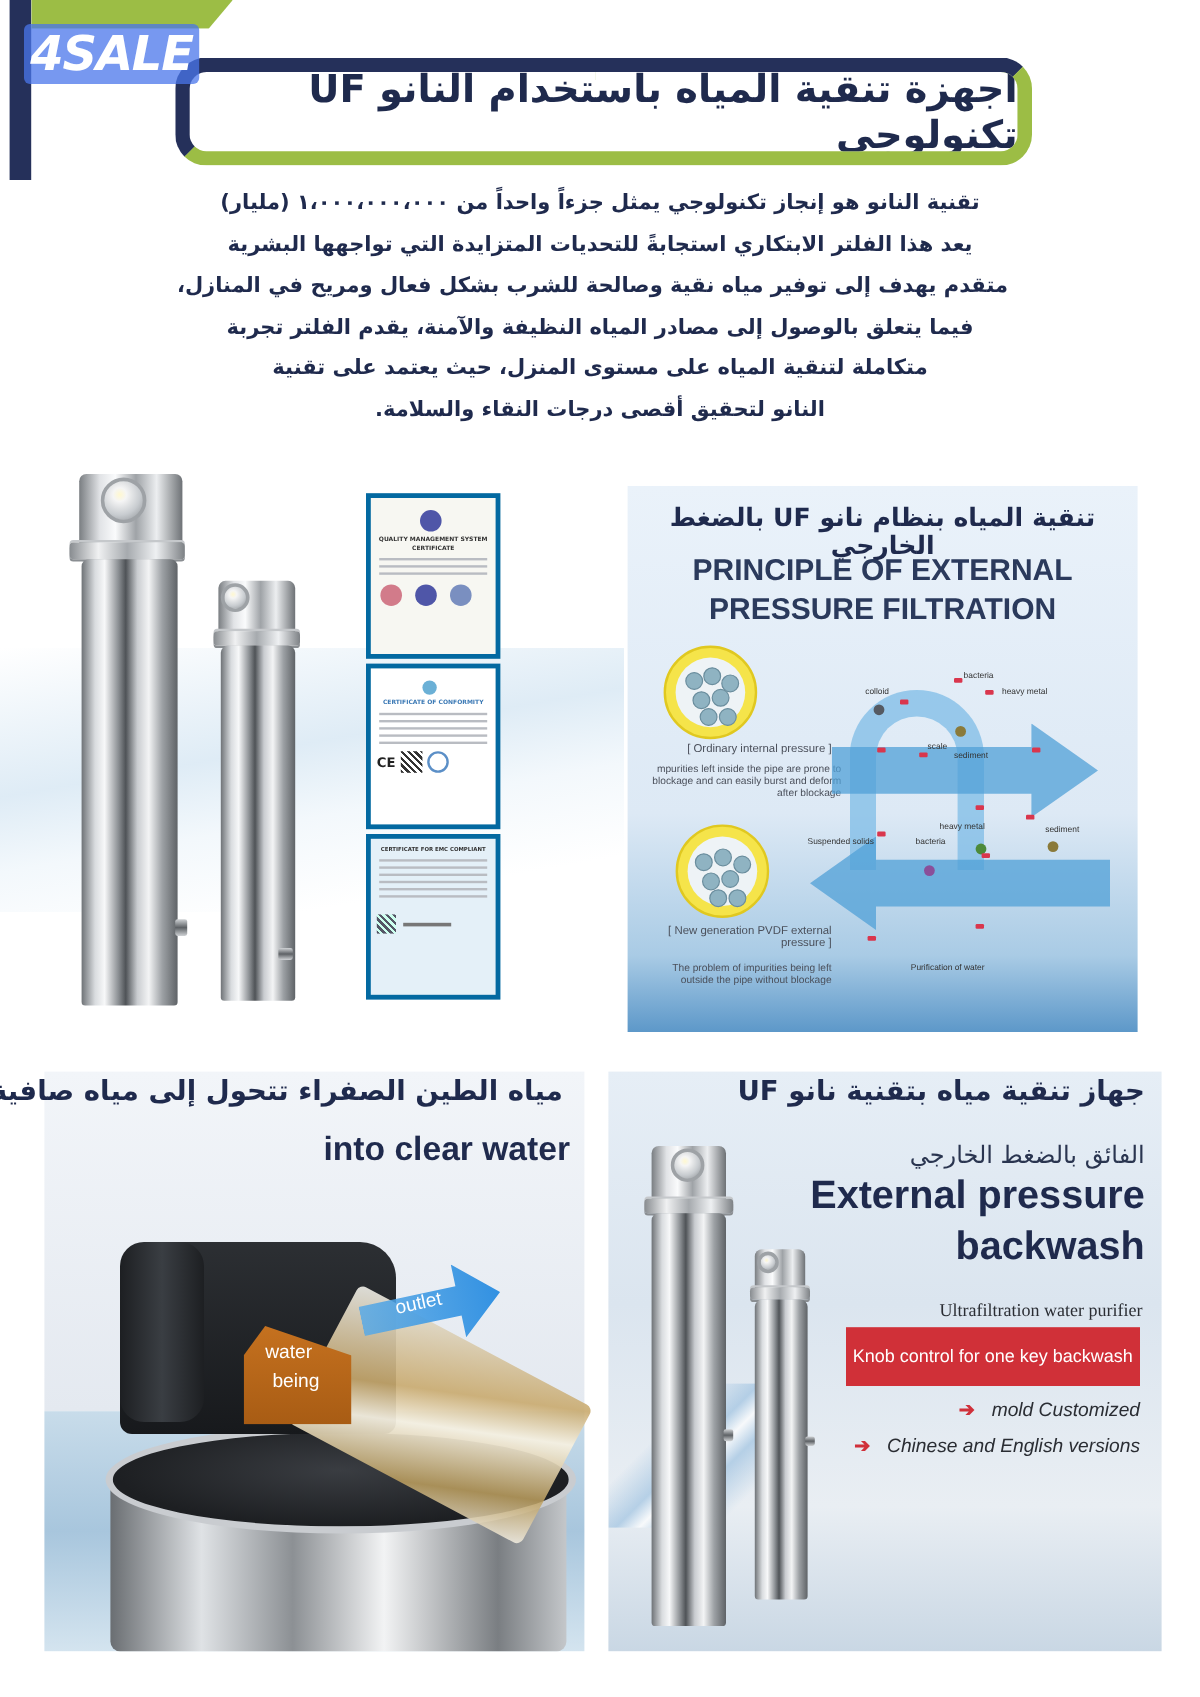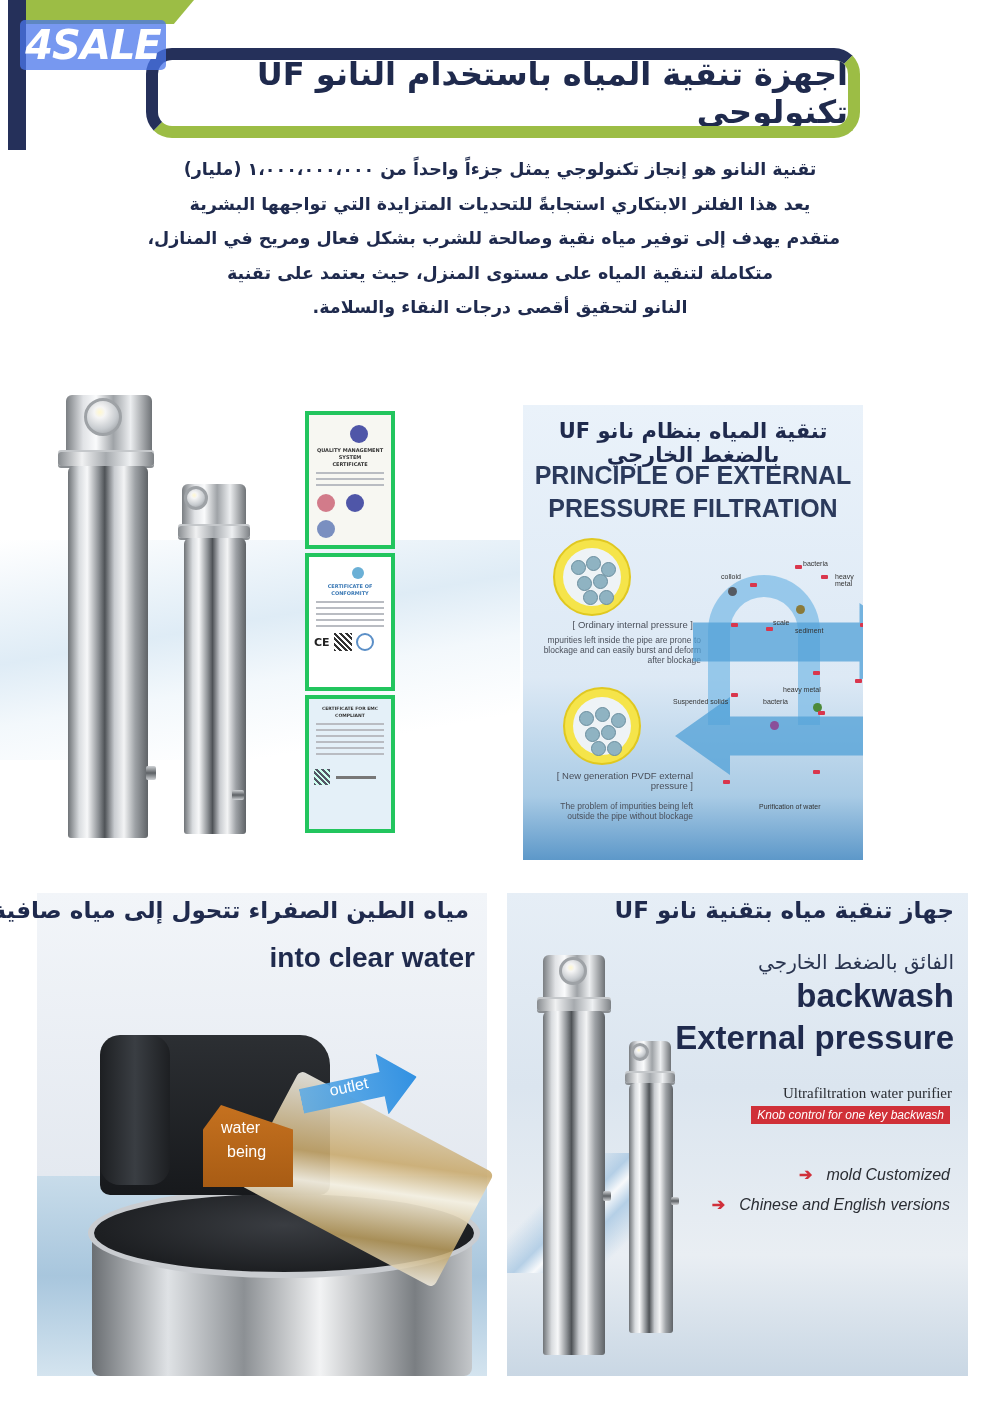--- a/index.html
+++ b/index.html
@@ -36,26 +36,26 @@
               background: linear-gradient(90deg, #6f7377 0%, #d9dcdf 14%, #f7f8f9 24%, #8e9296 38%, #4f5357 46%, #c9ccd0 58%, #f3f4f5 70%, #9da1a5 84%, #5f6367 100%); }
   .cap { position: absolute; border-radius: 6px 6px 2px 2px;
          background: linear-gradient(90deg, #7a7e82 0%, #e1e3e6 20%, #fafbfc 35%, #9fa3a7 55%, #eceef0 75%, #6e7276 100%); }
   .collar { position: absolute; border-radius: 3px;
             background: linear-gradient(90deg, #888c90 0%, #f0f1f2 25%, #a6aaae 50%, #eef0f2 75%, #7d8185 100%);
             box-shadow: 0 2px 0 #8a8e92, 0 -2px 0 #c5c8cb; }
   .knob { position: absolute; border-radius: 50%; border: 3px solid #9ea2a6;
           background: radial-gradient(circle at 40% 35%, #fff8d0 0%, #f5f5f5 20%, #c8ccd0 60%, #8a8e92 100%); }
   .port { position: absolute; background: linear-gradient(180deg, #d0d3d6, #5d6165, #d0d3d6); border-radius: 2px; }
 
-  .cert { position: absolute; left: 305px; width: 90px; border: 4px solid #22c55e; background: #f7f7f2; padding: 6px 5px; }
+  .cert { position: absolute; left: 305px; width: 112px; border: 4px solid #0369a1; background: #f7f7f2; padding: 6px 5px; }
   .cert .c-head { font-size: 5px; font-weight: bold; text-align: center; color: #333; line-height: 7px; }
   .cert .c-line { height: 2px; background: #b9bcc2; margin: 4px 2px; }
   .cert .c-seal { width: 18px; height: 18px; border-radius: 50%; display: inline-block; margin: 4px 3px 0; }
 
-  .diagram { position: absolute; left: 523px; top: 405px; width: 340px; height: 455px;
+  .diagram { position: absolute; left: 523px; top: 405px; width: 425px; height: 455px;
              background: linear-gradient(180deg, #eaf2fa 0%, #dde9f5 60%, #a9cbe5 86%, #5d98c9 100%); overflow: hidden; }
   .diagram .d-ar { position: absolute; top: 14px; width: 100%; direction: rtl; text-align: center; font-weight: bold; font-size: 21px; color: #1f2a4d; }
   .diagram .d-en { position: absolute; top: 54px; width: 100%; text-align: center; font-family: "Liberation Sans", sans-serif; font-weight: bold;
                    font-size: 25px; line-height: 33px; color: #2b3a5c; }
   .d-small { position: absolute; font-family: Liberation Sans, sans-serif; font-size: 8.5px; color: #4a4f5a; line-height: 10px; text-align: right; }
   .d-label { position: absolute; font-family: "Liberation Sans", sans-serif; font-size: 7px; color: #333; }
   .circle-fig { position: absolute; width: 78px; height: 78px; border-radius: 50%; background: #f5e44a; border: 2px solid #e0c820; overflow: hidden; }
   .circle-fig .inner { position: absolute; inset: 8px; border-radius: 50%; background: #eef3f6; }
   .ball { position: absolute; width: 15px; height: 15px; border-radius: 50%; background: #8fb3c2; border: 1px solid #6b8e9e; }
   .flow-arrow { position: absolute; background: rgba(80,160,215,0.75); }
@@ -91,21 +91,21 @@
                  clip-path: polygon(20% 0, 100% 30%, 100% 100%, 0 100%, 0 30%); }
 
   .panel-right { position: absolute; left: 507px; top: 893px; width: 461px; height: 483px;
                  background: linear-gradient(180deg, #e6eef6 0%, #dbe5ef 40%, #e9eef3 75%, #c9d7e4 100%); overflow: hidden; }
   .pr-ar1 { position: absolute; right: 14px; top: 4px; direction: rtl; font-weight: bold; font-size: 23px; color: #1f2a4d; white-space: nowrap; }
   .pr-ar2 { position: absolute; right: 14px; top: 42px; direction: rtl; font-size: 20px; color: #2a3550; white-space: nowrap; margin-top: 15px; }
   .pr-en { position: absolute; right: 14px; top: 82px; text-align: right; font-family: "Liberation Sans", sans-serif; font-weight: bold;
            font-size: 33px; line-height: 42px; color: #1f2a4d; }
   .pr-sub { position: absolute; right: 16px; top: 172px; font-family: Liberation Serif, serif; font-size: 15px; color: #2a2d33; white-space: nowrap; margin-top: 20px; }
   .pr-badge { position: absolute; right: 18px; top: 213px; background: #d03038; color: #fff; font-family: "Liberation Sans", sans-serif;
-              font-size: 12px; padding: 2px 6px; white-space: nowrap; font-style: italic; }
+              font-size: 15px; padding: 16px 6px; white-space: nowrap; }
   .pr-feature { position: absolute; right: 18px; font-family: "Liberation Sans", sans-serif; font-style: italic; font-size: 16px; color: #2a2d33; white-space: nowrap; text-align: right; }
   .pr-feature .arrow { color: #d0303a; font-style: normal; font-weight: bold; margin-right: 14px; }
   .pr-deco { position: absolute; left: 0; top: 260px; width: 160px; height: 120px;
              background: linear-gradient(135deg, rgba(255,255,255,0) 30%, rgba(160,195,225,0.7) 45%, rgba(255,255,255,0.7) 52%, rgba(160,195,225,0.7) 60%, rgba(255,255,255,0) 75%); }
 </style>
 </head>
 <body>
 
 <div class="left-bar"></div>
 <div class="green-tab"></div>
@@ -114,20 +114,21 @@
 </div>
 
 <div class="title-frame">
   <div class="title-text">اجهزة تنقية المياه باستخدام النانو UF تكنولوجي</div>
 </div>
 
 <div class="intro">
   <p>تقنية  النانو هو إنجاز تكنولوجي يمثل جزءاً واحداً من ١،٠٠٠،٠٠٠،٠٠٠ (مليار)</p>
   <p>يعد هذا الفلتر الابتكاري استجابةً للتحديات المتزايدة التي تواجهها البشرية</p>
   <p>متقدم يهدف إلى توفير مياه نقية وصالحة للشرب بشكل فعال ومريح في المنازل،</p>
+  <p>فيما يتعلق بالوصول إلى مصادر المياه النظيفة والآمنة، يقدم الفلتر تجربة</p>
   <p>متكاملة لتنقية  المياه على مستوى المنزل، حيث يعتمد على تقنية</p>
   <p>النانو لتحقيق أقصى درجات النقاء والسلامة.</p>
 </div>
 
 <div class="wave-bg"></div>
 <div>
 
   <div class="cap" style="left:66px; top:395px; width:86px; height:62px;"></div>
   <div class="knob" style="left:84px; top:398px; width:38px; height:38px;"></div>
   <div class="collar" style="left:58px; top:452px; width:96px; height:14px;"></div>
@@ -261,22 +262,22 @@
 <div class="arrow-inlet">
   <span style="left:18px; top:14px;">water</span>
   <span style="left:24px; top:38px;">being</span>
 </div>
 
 <div class="panel-right">
   <div class="pr-deco"></div>
   <div class="pr-ar1">جهاز تنقية مياه بتقنية نانو UF</div>
   <div class="pr-ar2">الفائق بالضغط الخارجي</div>
   <div class="pr-en">
+    <div>External pressure</div>
     <div>backwash</div>
-    <div>External pressure</div>
   </div>
   <div class="pr-sub">Ultrafiltration water purifier</div>
   <div class="pr-badge">Knob control for one key backwash</div>
   <div class="pr-feature" style="top:272px;">
     <span class="arrow">➔</span><span>mold Customized</span>
   </div>
   <div class="pr-feature" style="top:302px;">
     <span class="arrow">➔</span><span>Chinese and English versions</span>
   </div>
 

